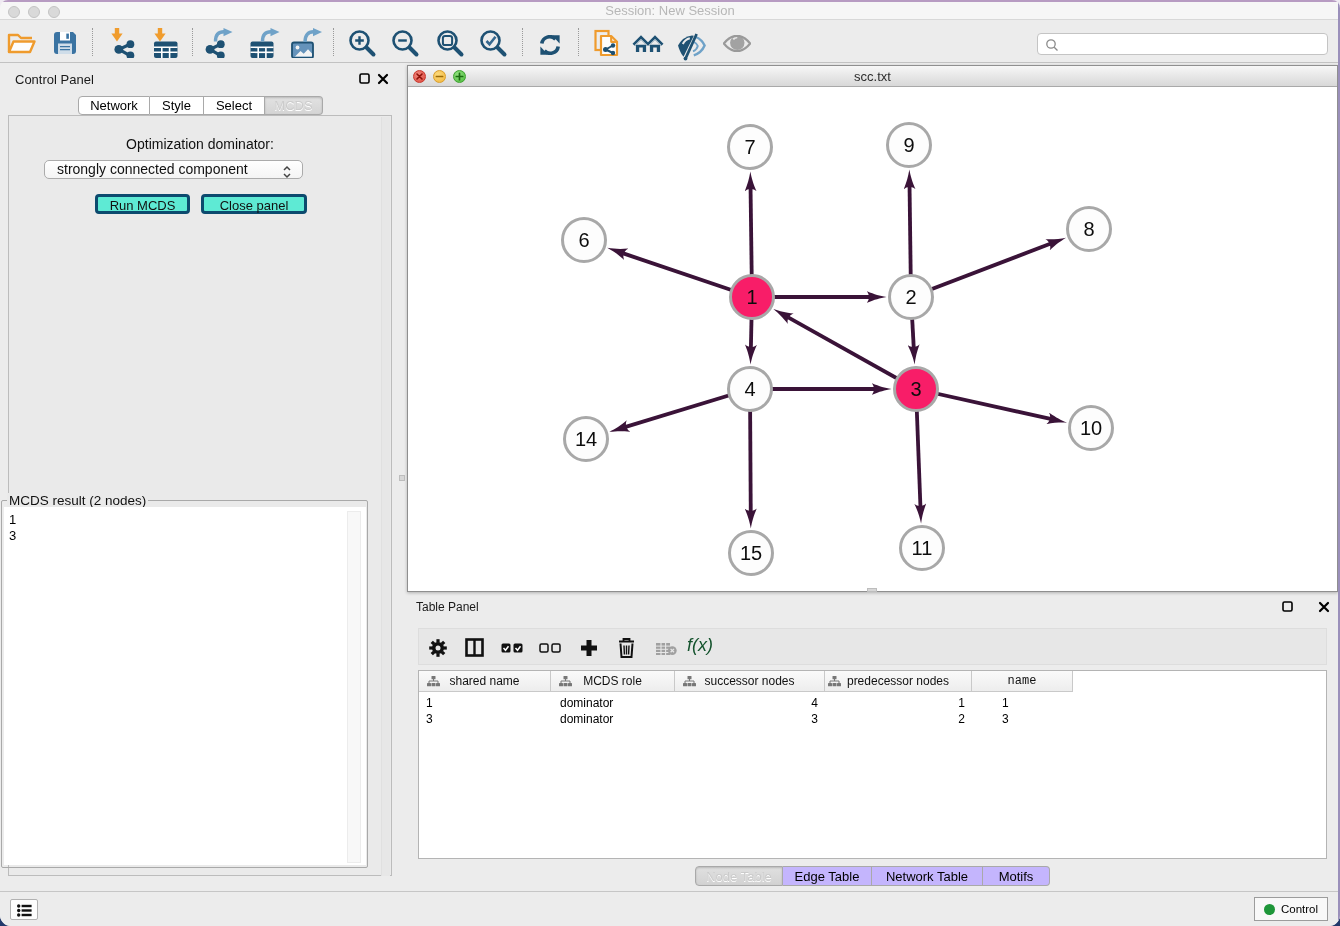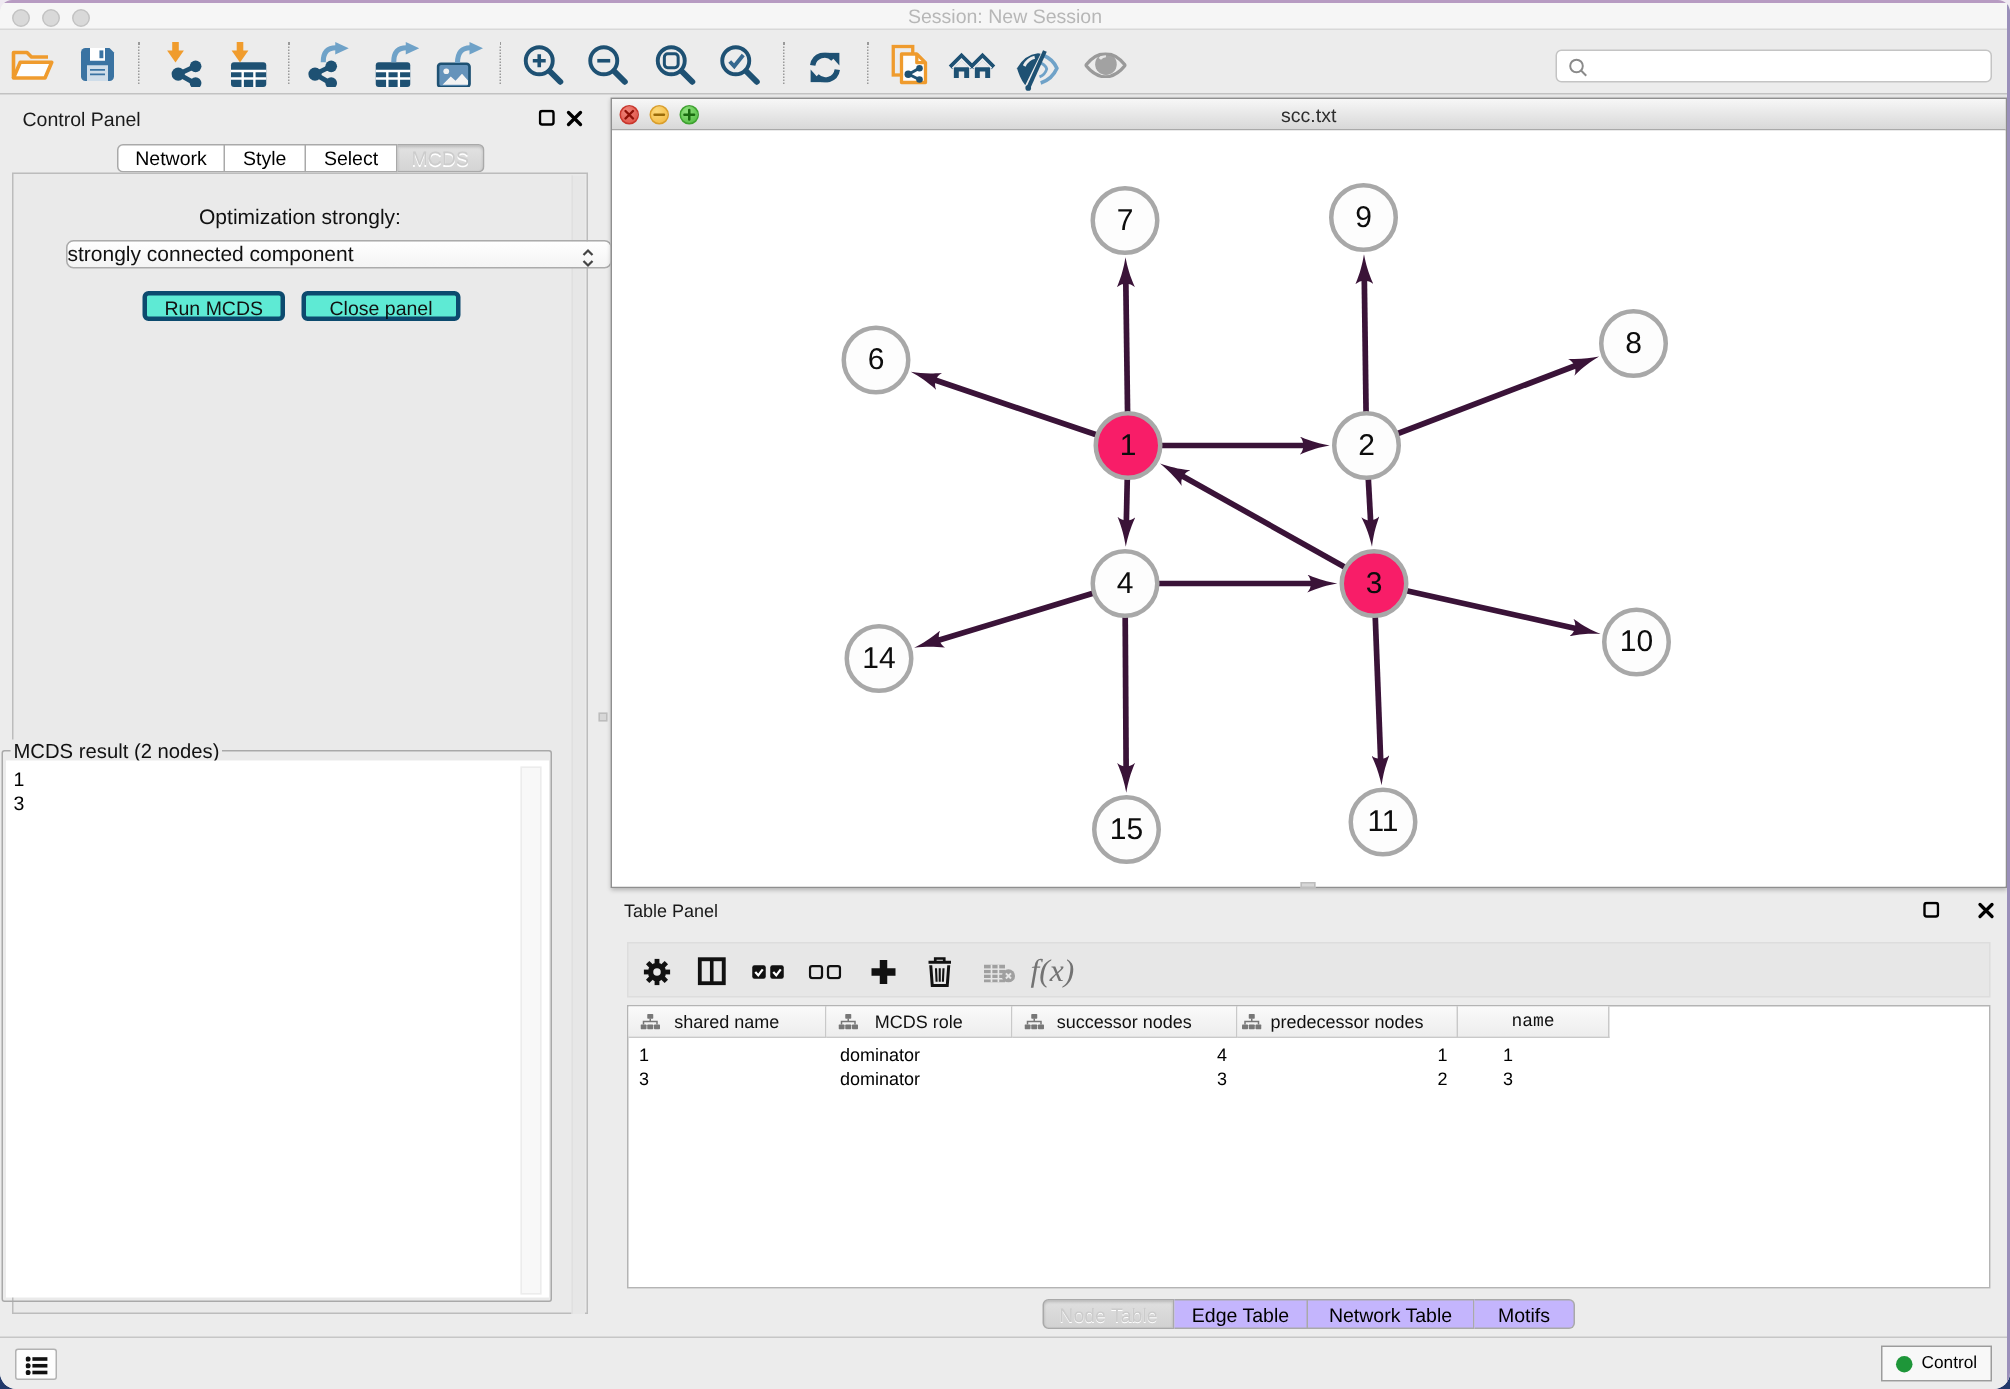--- a/index.html
+++ b/index.html
@@ -45,23 +45,23 @@
   .tab.sel { background:linear-gradient(#e2e2e2,#d4d4d4); color:#cccccc;
     text-shadow:0 1px 0 #ffffff; box-shadow:inset 0 1px 2px rgba(0,0,0,.18); }
 
   .cp-content { position:absolute; left:8px; top:115px; width:384px; height:761px;
     background:#eaeaea; border:1px solid #bcbcbc; }
   .cp-scroll { position:absolute; right:1px; top:1px; width:9px; height:759px;
     background:#e7e7e7; border-left:1px solid #e0e0e0; }
 
   .opt-label { position:absolute; left:8px; top:136px; width:384px; text-align:center;
     font-size:14px; color:#111; }
-  .combo { position:absolute; left:44px; top:160px; width:364px; height:19px;
+  .combo { position:absolute; left:44px; top:160px; width:259px; height:19px;
     background:linear-gradient(#ffffff,#f4f4f4); border:1px solid #ababab; border-radius:5px;
-    font-size:14px; color:#111; line-height:17px; }
+    font-size:14px; color:#111; line-height:17px; padding-left:12px; }
   .btn { position:absolute; height:20px; background:#5eead4; border:3px solid #0c4a6e;
     border-radius:4px; font-size:13px; color:#111; text-align:center; line-height:18px; }
 
   .groupbox { position:absolute; left:1px; top:500px; width:367px; height:368px;
     border:1px solid #a9a9a9; border-radius:2px; }
   .gb-legend { position:absolute; left:5px; top:-8px; background:#eaeaea;
     font-size:13.5px; color:#111; padding:0 2px; }
   .gb-text { position:absolute; left:2px; top:6px; width:362px; height:358px;
     background:#fff; font-size:13px; color:#000; padding:5px 0 0 5px; line-height:16px;}
   .gb-sb { position:absolute; right:5px; top:4px; width:14px; height:352px;
@@ -283,21 +283,21 @@
   <div class="tabs" style="left:78px;">
     <div class="tab first" style="width:72px">Network</div>
     <div class="tab" style="width:54px">Style</div>
     <div class="tab" style="width:61px">Select</div>
     <div class="tab last sel" style="width:58px">MCDS</div>
   </div>
 
   <div class="cp-content">
     <div class="cp-scroll"></div>
   </div>
-  <div class="opt-label">Optimization strongly:</div>
+  <div class="opt-label">Optimization dominator:</div>
   <div class="combo">strongly connected component
     <svg class="abs" style="right:10px;top:4px" width="10" height="14" viewBox="0 0 10 14">
         <path d="M2,5 L5,2 L8,5" fill="none" stroke="#444" stroke-width="1.5"></path>
         <path d="M2,9 L5,12 L8,9" fill="none" stroke="#444" stroke-width="1.5"></path>
       </svg>
   </div>
   <div class="btn" style="left:95px;top:194px;width:95px;">Run MCDS</div>
   <div class="btn" style="left:201px;top:194px;width:106px;">Close panel</div>
 
   <div class="groupbox">
@@ -438,21 +438,21 @@
           <rect x="0" y="10" width="14" height="2"></rect>
         </g>
         <g stroke="#e7e7e7" stroke-width="1.1">
             <line x1="5" y1="0" x2="5" y2="12"></line>
             <line x1="9.6" y1="0" x2="9.6" y2="12"></line>
           </g>
         <circle cx="16.3" cy="7.6" r="4.4" fill="#a0a0a0"></circle>
         <path d="M14.6,5.9 l3.4,3.4 M18,5.9 l-3.4,3.4" stroke="#e7e7e7" stroke-width="1.3"></path>
       </svg>
 
-      <div class="abs" style="left:268px;top:6px;width:40px;font-family:Liberation Serif, serif;font-style:italic;font-size:21px;color:#737373;">f(x)</div>
+      <div class="abs" style="left:268px;top:6px;width:40px;font-family:Liberation Sans, sans-serif;font-style:italic;font-size:18px;color:#14532d;">f(x)</div>
     </div>
     <div class="tbl" id="tbl">
         <div class="th" style="left:0px;width:132px;"><svg style="position:absolute;left:8px;top:5px" width="13" height="11" viewBox="0 0 13 11">
             <g fill="#777">
               <rect x="4.5" y="0" width="4" height="3.2" rx="0.5"></rect>
               <rect x="0" y="7" width="4" height="3.2" rx="0.5"></rect>
               <rect x="4.5" y="7" width="4" height="3.2" rx="0.5"></rect>
               <rect x="9" y="7" width="4" height="3.2" rx="0.5"></rect>
               <path d="M6.5,3 L6.5,5 M2,7 L2,5 L11,5 L11,7" stroke="#777" fill="none" stroke-width="1"></path>
             </g>

